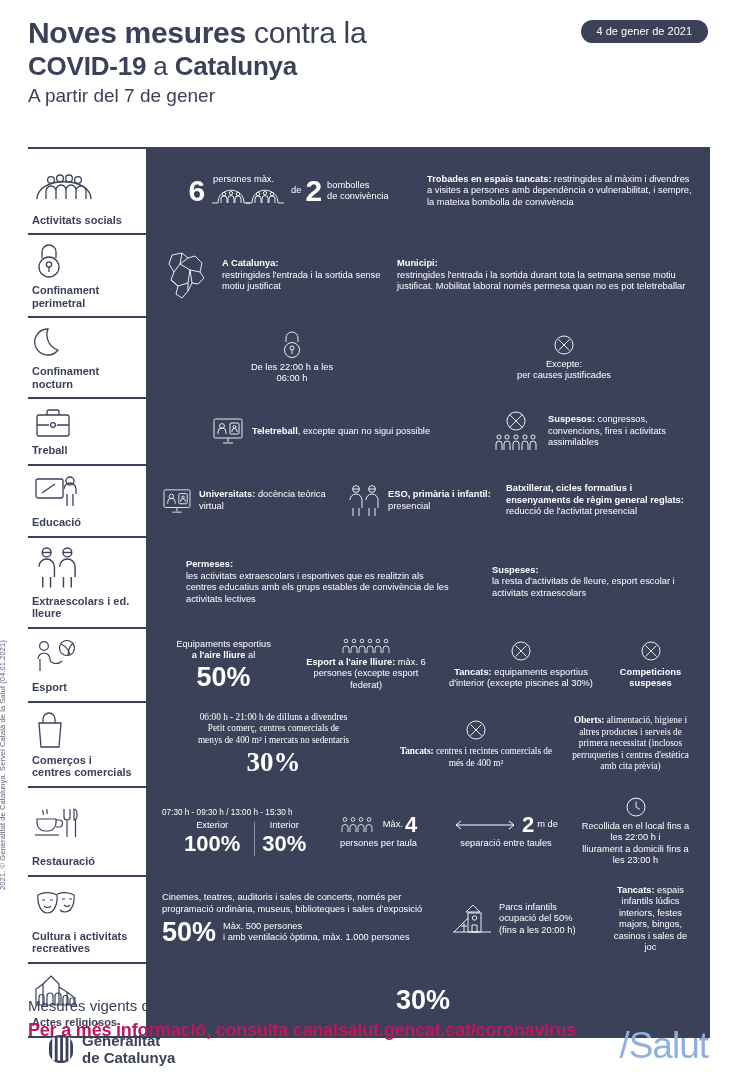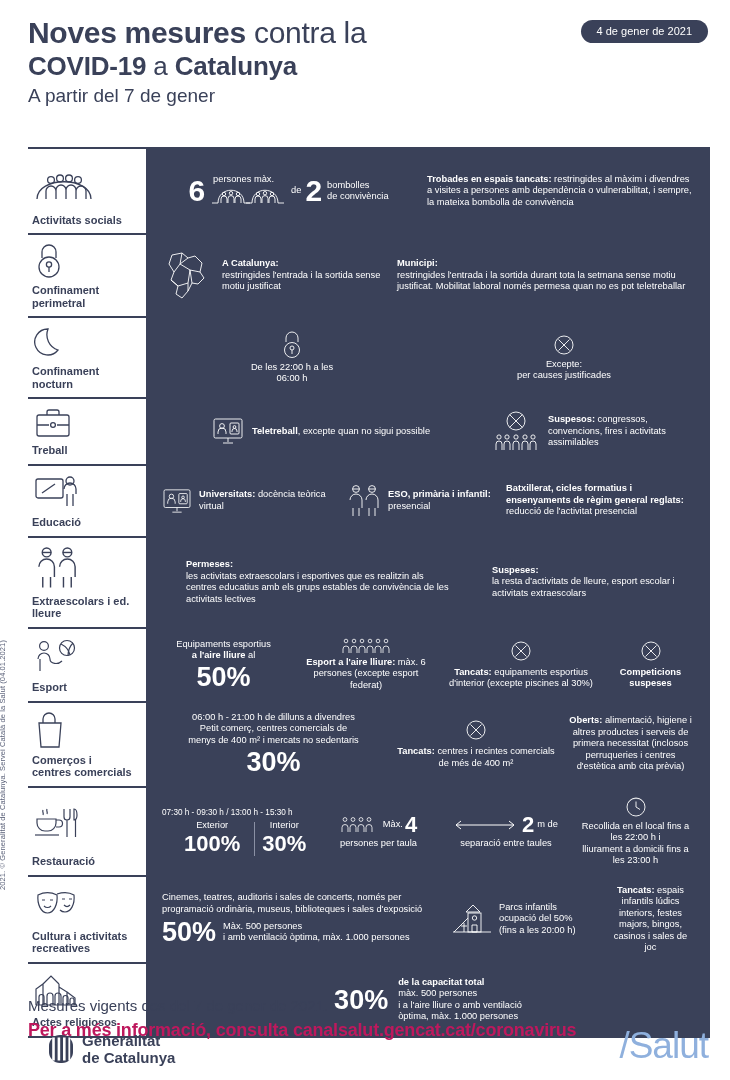--- a/index.html
+++ b/index.html
@@ -65,21 +65,21 @@
   .ico svg { display: block; }
 
   
   .r0 .content { min-height: 84px; }
   .r1 .content { min-height: 68px; }
   .r2 .content { min-height: 68px; }
   .r3 .content { min-height: 64px; }
   .r4 .content { min-height: 70px; }
   .r5 .content { min-height: 78px; }
   .r6 .content { min-height: 72px; }
-  .r7 .content { min-height: 80px; }
+  .r7 .content { min-height: 80px; font-family: Liberation Serif, serif; }
   .r8 .content { min-height: 74px; }
   .r9 .content { min-height: 78px; }
   .r10 .content { min-height: 72px; }
 
   
   .note { position: absolute; left: 28px; top: 996px; width: 690px; }
   .note-1 { font-size: 15px; line-height: 20px; color: #3a4159; }
   .note-2 { font-size: 18px; line-height: 24px; color: #be185d; font-weight: 700; margin-top: 2px; letter-spacing: -0.2px; }
 
   
@@ -578,26 +578,20 @@
           <svg width="44" height="34" viewBox="0 0 44 34" fill="none" stroke="#3a4159" stroke-width="1.2">
             <path d="M2 31V15l7-5v21M9 10l8-8 8 8M25 10v21M25 13l8 5v13M33 18l8 6v7M2 31h40"></path>
             <path d="M5 31v-8a2.5 2.5 0 015 0v8M13 31v-9a3 3 0 016 0v9M21 31v-9a3 3 0 016 0v9M29 31v-7a2.5 2.5 0 015 0v7M36 31v-5a2 2 0 014 0v5"></path>
           </svg>
         </div>
         <div class="cat-label">Actes religiosos</div>
       </div>
       <div class="content" style="justify-content:center;">
         <div class="cell" style="justify-content:center;">
           <span class="big" style="margin-right:10px;">30%</span>
-          <div class="txt">
-            <span class="b">de la capacitat total</span><br>
-            <span>màx. 500 persones</span><br>
-            <span>i a l'aire lliure o amb ventilació</span><br>
-            <span>òptima, màx. 1.000 persones</span>
-          </div>
         </div>
       </div>
     </div>
 
   </div>
 
   <div class="note">
     <div class="note-1">Mesures vigents des del 7 de gener de 2021.</div>
     <div class="note-2">Per a més informació, consulta canalsalut.gencat.cat/coronavirus</div>
   </div>

